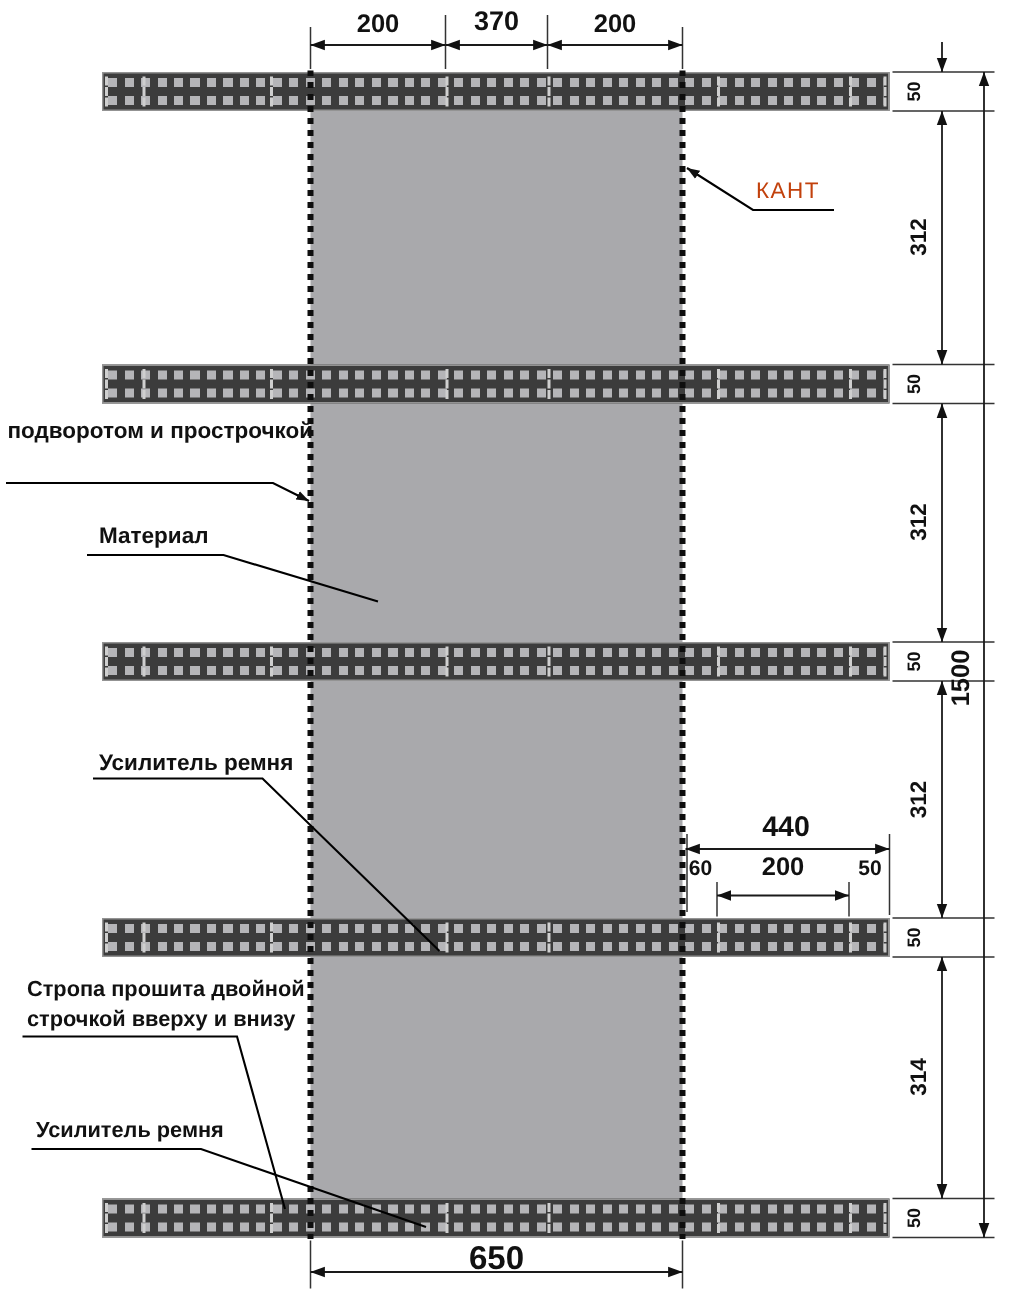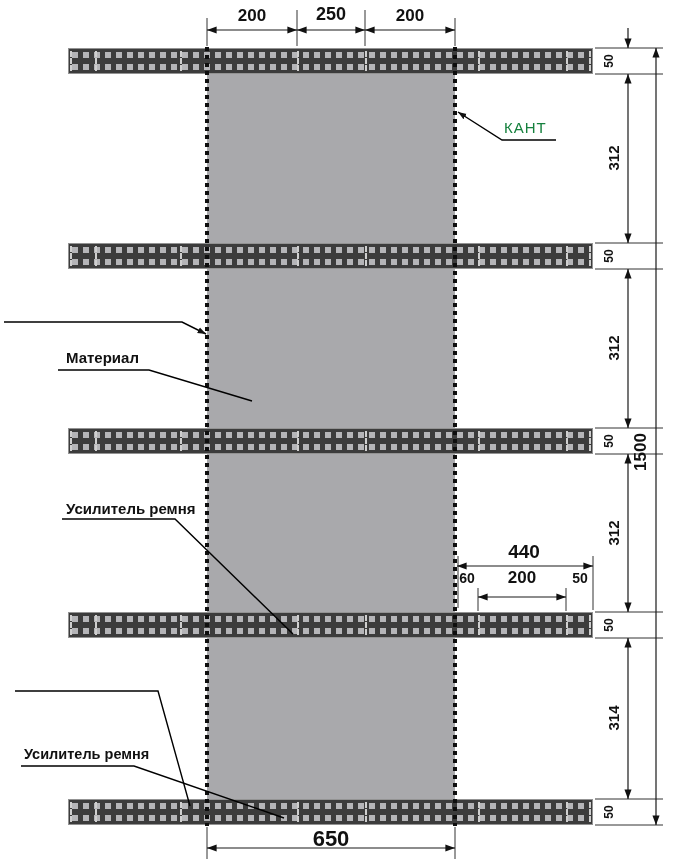--- a/index.html
+++ b/index.html
@@ -24,21 +24,21 @@
   .ext{stroke:#333;stroke-width:1;fill:none;}
   .dim{stroke:var(--line,#1a1a1a);stroke-width:1.2;fill:none;}
   .leader{stroke:#000;stroke-width:1.4;fill:none;}
   
   .lbl{position:absolute;z-index:5;white-space:nowrap;}
   .hnum{transform:translateX(-50%);font-weight:700;font-size:17px;}
   .vnum{transform:translate(-50%,-50%) rotate(-90deg);font-weight:700;}
   .s12{font-size:12px;} .s15{font-size:15px;} .s17{font-size:17px;}
   .note-sans{font-weight:700;font-size:15px;line-height:22px;}
   .note-serif{font-family:Liberation Sans, sans-serif;font-weight:700;font-size:14.5px;line-height:20px;}
-  .kant{font-size:15px;font-weight:400;color:#15803d;letter-spacing:1px;}
+  .kant{font-size:15px;font-weight:400;color:#c2410c;letter-spacing:1px;}
   .light{font-weight:600;}
 </style>
 </head>
 <body>
 
 <div id="canvas">
 
   <div class="material"></div>
   <div class="edge-dash edge-left"></div>
   <div class="edge-dash edge-right"></div>
@@ -138,21 +138,21 @@
 
     <path class="leader" d="M556,140 L502,140 L458,112" marker-end="url(#arrS)"></path>
     <path class="leader" d="M4,322 H182 L206,334" marker-end="url(#arrS)"></path>
     <path class="leader" d="M58,370 H149 L252,401"></path>
     <path class="leader" d="M62,519 H175 L293,634"></path>
     <path class="leader" d="M15,691 H158 L190,806"></path>
     <path class="leader" d="M21,766 H134 L284,818"></path>
   </svg>
 
   <div class="lbl hnum" style="left:252px;top:6px">200</div>
-  <div class="lbl hnum" style="left:331px;top:4px;font-size:18px">250</div>
+  <div class="lbl hnum" style="left:331px;top:4px;font-size:18px">370</div>
   <div class="lbl hnum" style="left:410px;top:6px">200</div>
   <div class="lbl hnum" style="left:331px;top:826px;font-size:22px">650</div>
 
   <div class="lbl hnum light" style="left:524px;top:541px;font-size:19px">440</div>
   <div class="lbl hnum light" style="left:467px;top:570px;font-size:14px">60</div>
   <div class="lbl hnum light" style="left:522px;top:568px;font-size:17px">200</div>
   <div class="lbl hnum light" style="left:580px;top:570px;font-size:14px">50</div>
 
   <div class="lbl vnum s12" style="left:609px;top:61px">50</div>
   <div class="lbl vnum s12" style="left:609px;top:256px">50</div>
@@ -161,22 +161,27 @@
   <div class="lbl vnum s12" style="left:609px;top:812px">50</div>
   <div class="lbl vnum s15" style="left:613px;top:158px">312</div>
   <div class="lbl vnum s15" style="left:613px;top:348px">312</div>
   <div class="lbl vnum s15" style="left:613px;top:533px">312</div>
   <div class="lbl vnum s15" style="left:613px;top:718px">314</div>
   <div class="lbl vnum s17" style="left:641px;top:452px">1500</div>
 
   <div class="lbl kant" style="left:504px;top:119px">КАНТ</div>
 
   <div class="lbl note-sans" style="left:5px;top:277px">
+    <div>подворотом и прострочкой</div>
   </div>
 
   <div class="lbl note-sans" style="left:66px;top:347px">Материал</div>
 
   <div class="lbl note-serif" style="left:66px;top:499px;font-size:15px">Усилитель ремня</div>
 
+  <div class="lbl note-serif" style="left:18px;top:650px">
+    <div>Стропа прошита двойной</div>
+    <div>строчкой вверху и внизу</div>
+  </div>
 
   <div class="lbl note-serif" style="left:24px;top:744px">Усилитель ремня</div>
 
 </div>
 
 </body></html>

